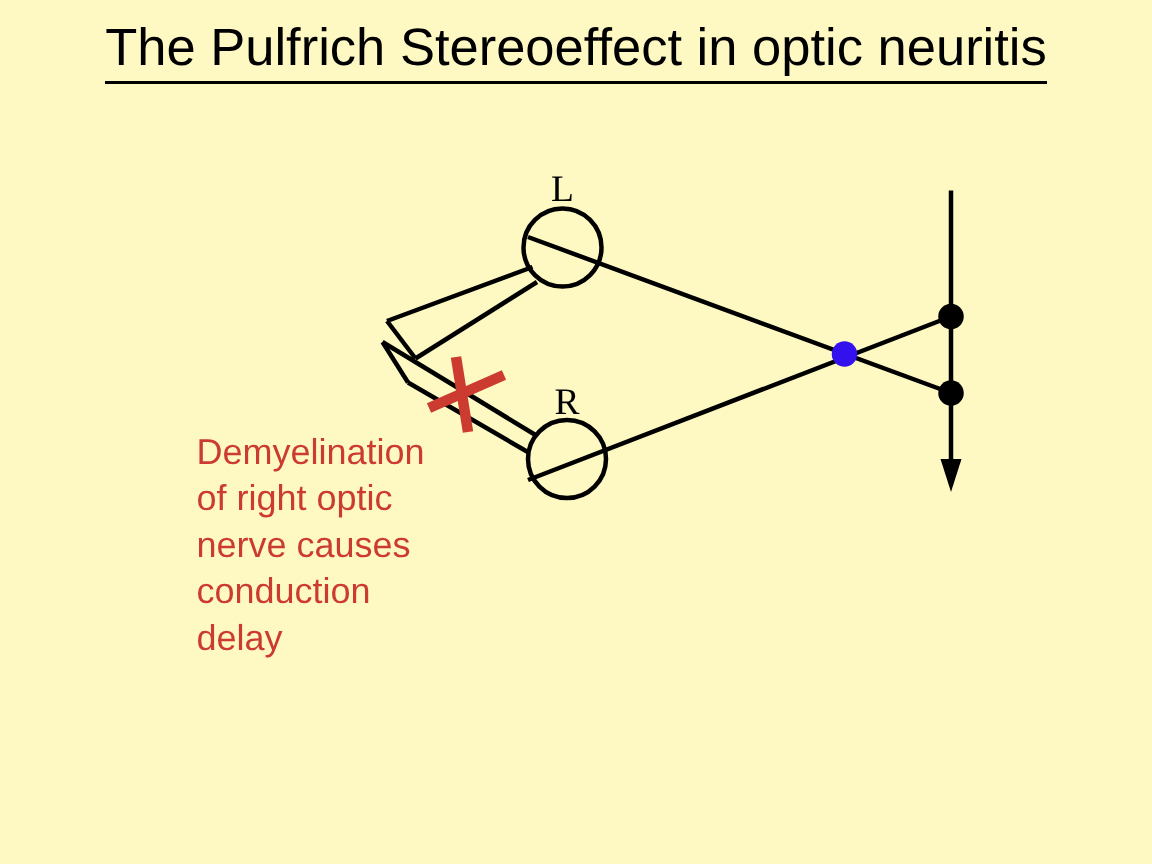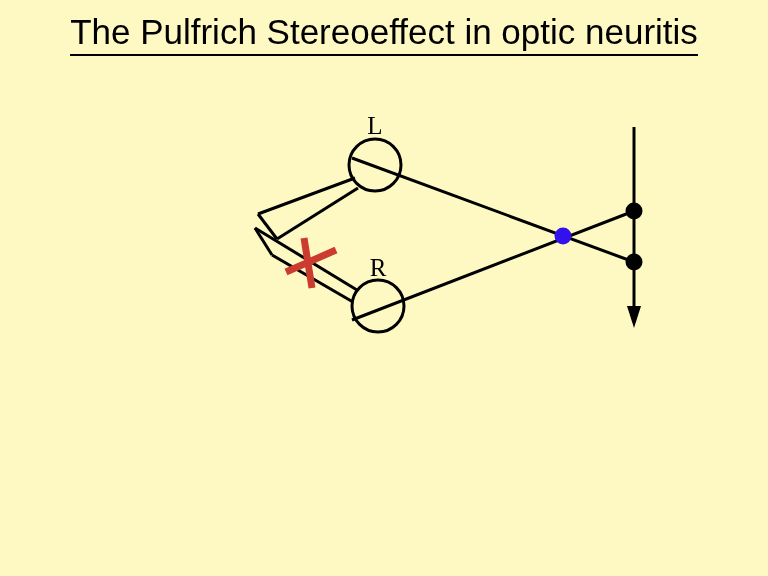--- a/index.html
+++ b/index.html
@@ -108,15 +108,20 @@
 
     <circle cx="563" cy="236" r="8.5" fill="#3311ee"></circle>
 
     <g stroke="#cc3b30" stroke-width="7" stroke-linecap="butt">
       <line x1="304" y1="238" x2="312" y2="288"></line>
       <line x1="286" y1="272" x2="336" y2="250"></line>
     </g>
 
   </svg>
 
+  <div class="annotation" id="red-note">Demyelination
+of right optic
+nerve causes
+conduction
+delay</div>
 
 
 </div>
 
 </body></html>

